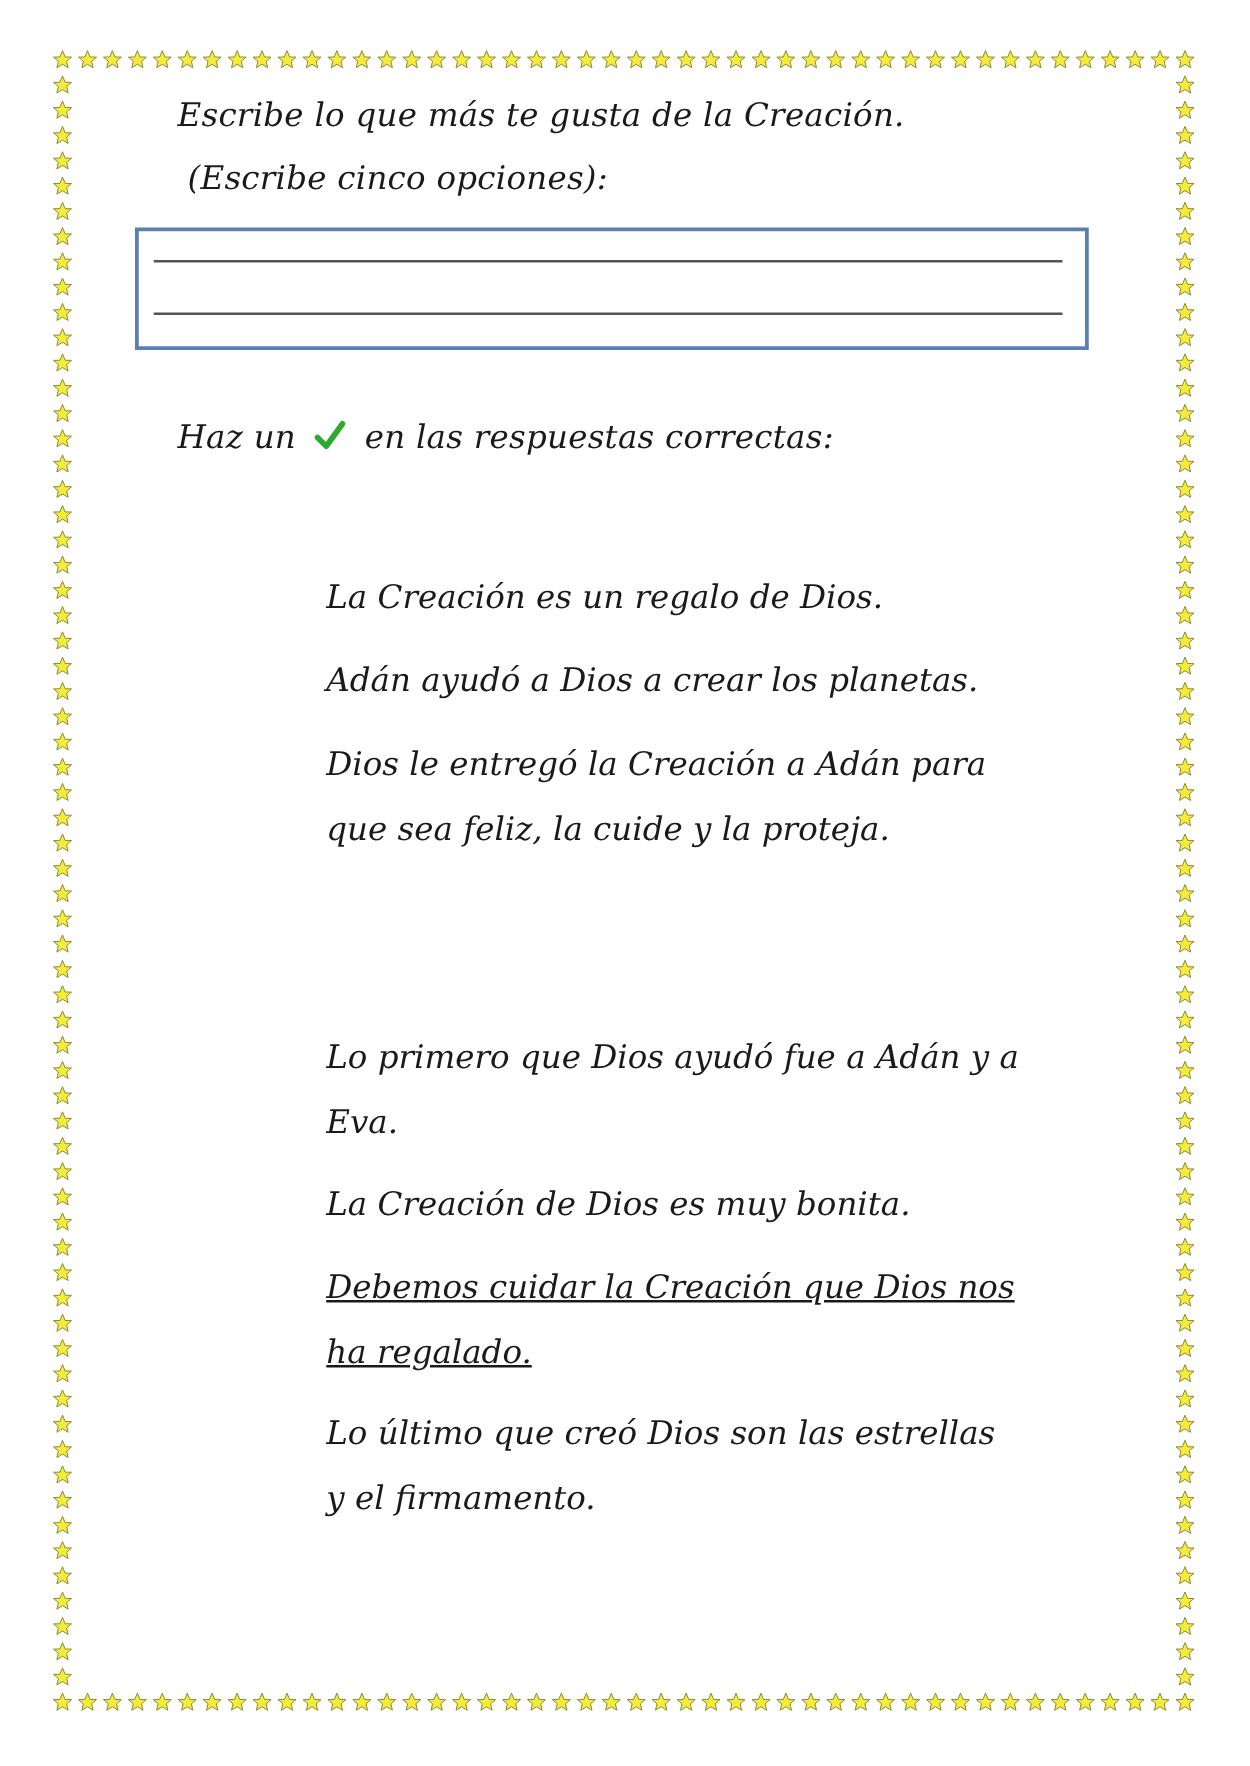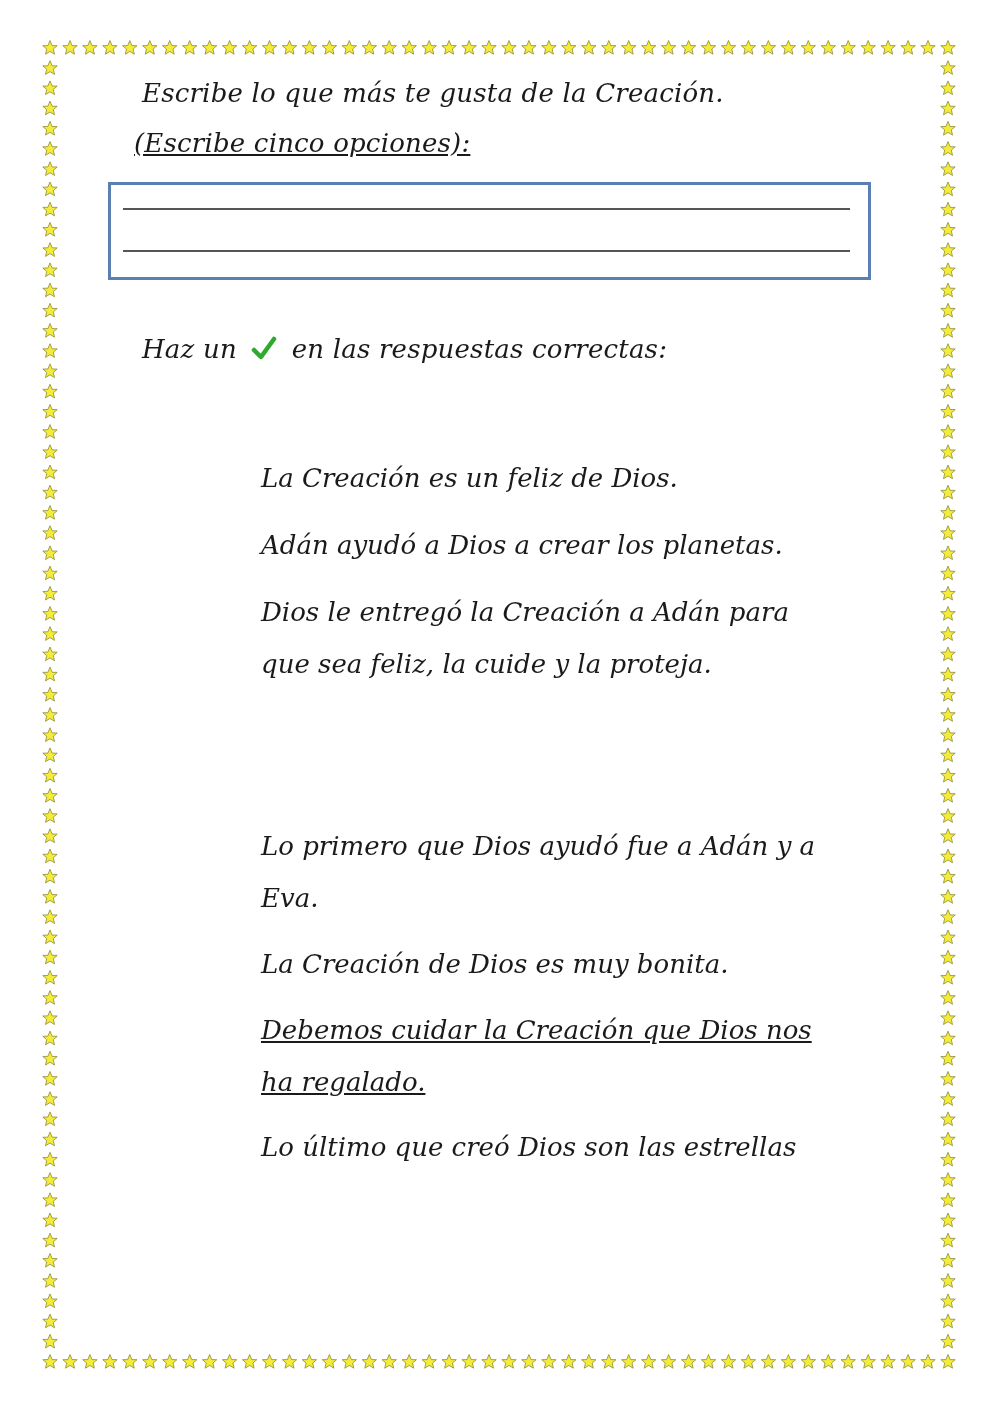--- a/index.html
+++ b/index.html
@@ -239,40 +239,40 @@
         <use href="#star" transform="translate(50.0,1301.4)"></use>
         <use href="#star" transform="translate(948.0,1301.4)"></use>
         <use href="#star" transform="translate(50.0,1321.6)"></use>
         <use href="#star" transform="translate(948.0,1321.6)"></use>
         <use href="#star" transform="translate(50.0,1341.8)"></use>
         <use href="#star" transform="translate(948.0,1341.8)"></use>
       </g>
   </svg>
 
   <div class="text" style="left:142px; top:80px;">Escribe lo que más te gusta de la Creación.</div>
-  <div class="text" style="left:134px; top:130px;text-decoration:underline;">(Escribe cinco opciones):</div>
+  <div class="text" style="left:150px; top:130px;">(Escribe cinco opciones):</div>
 
   <div class="answer-box">
     <div class="write-line" style="top:23px;"></div>
     <div class="write-line" style="top:65px;"></div>
   </div>
 
   <div class="text" style="left:142px; top:336px;">
     <span>Haz un</span>
     <span class="check">
       <svg width="26" height="26" viewBox="0 0 26 26" xmlns="http://www.w3.org/2000/svg">
         <path d="M3 14 L10 21 L23 3" fill="none" stroke="#2eaa2e" stroke-width="4.5" stroke-linecap="round" stroke-linejoin="round"></path>
       </svg>
     </span>
     <span>en las respuestas correctas:</span>
   </div>
 
   <div>
     <div class="statement" style="top:452px;">
-      <div>La Creación es un feliz de Dios.</div>
+      <div>La Creación es un regalo de Dios.</div>
     </div>
     <div class="statement" style="top:519px;">
       <div>Adán ayudó a Dios a crear los planetas.</div>
     </div>
     <div class="statement" style="top:586px;">
       <div>Dios le entregó la Creación a Adán para</div>
       <div>que sea feliz, la cuide y la proteja.</div>
     </div>
     <div class="statement" style="top:703px;">
     </div>
@@ -282,16 +282,17 @@
     </div>
     <div class="statement" style="top:938px;">
       <div>La Creación de Dios es muy bonita.</div>
     </div>
     <div class="statement" style="top:1004px;text-decoration:underline;">
       <div>Debemos cuidar la Creación que Dios nos</div>
       <div>ha regalado.</div>
     </div>
     <div class="statement" style="top:1121px;">
       <div>Lo último que creó Dios son las estrellas</div>
+      <div>y el firmamento.</div>
     </div>
   </div>
 
 </div>
 
 </body></html>

